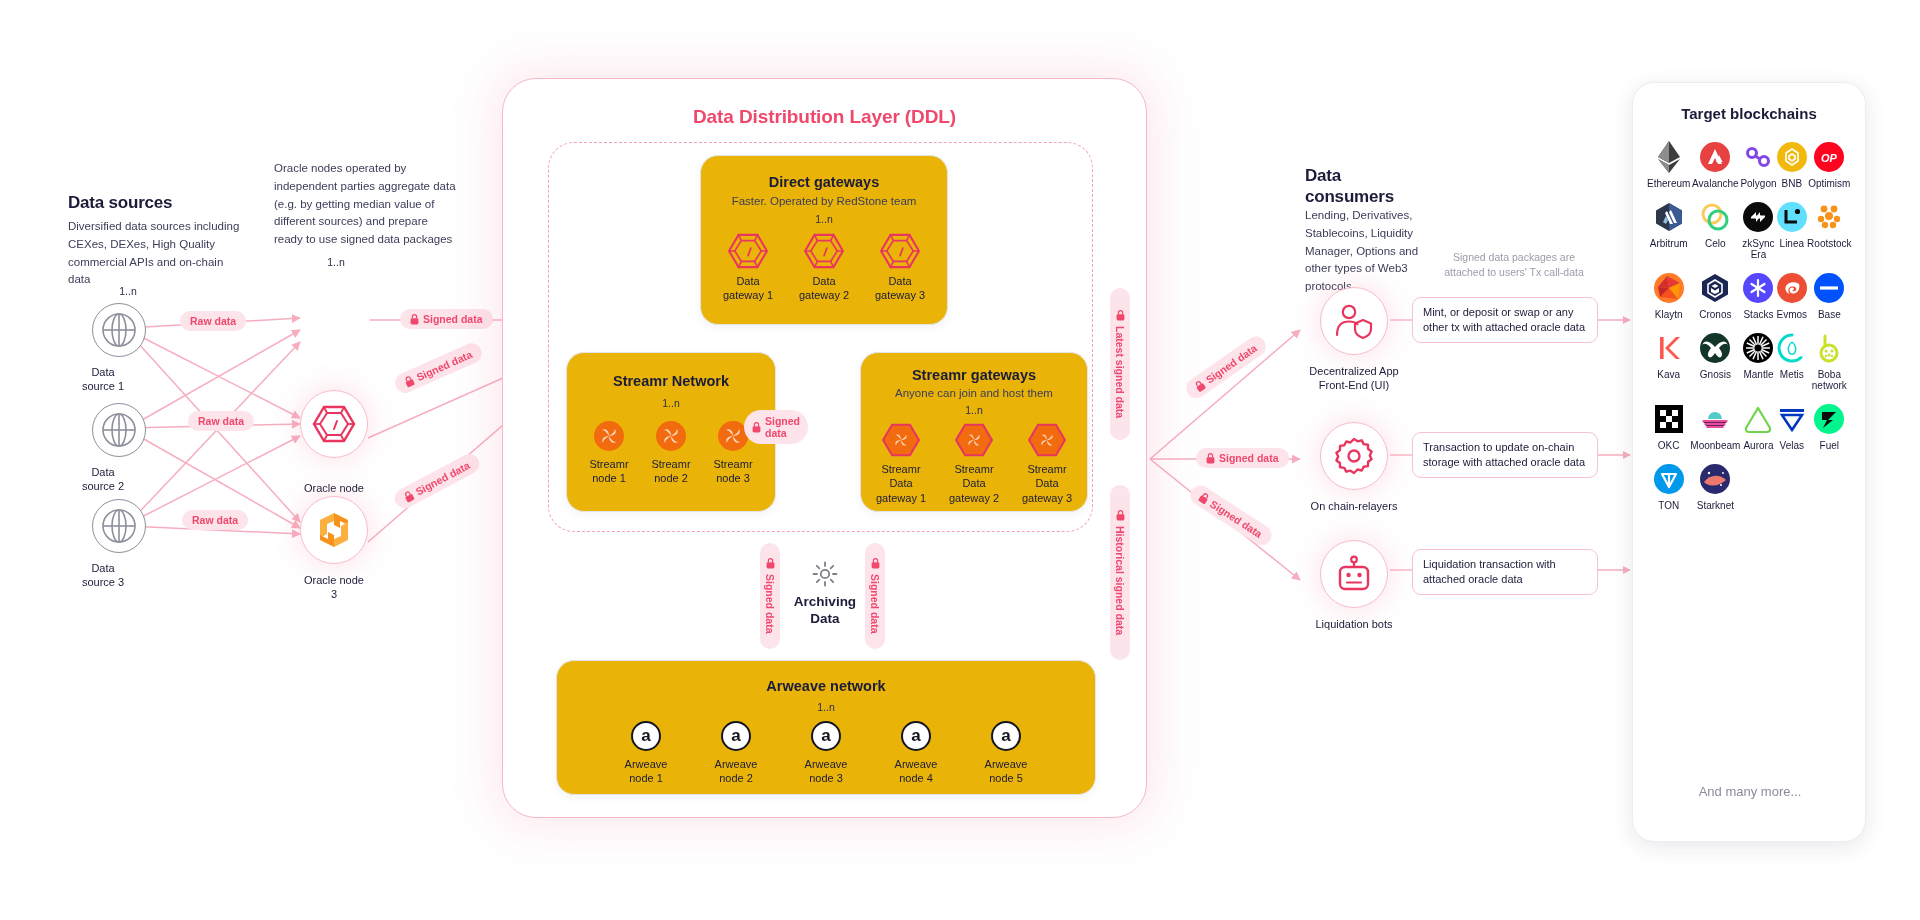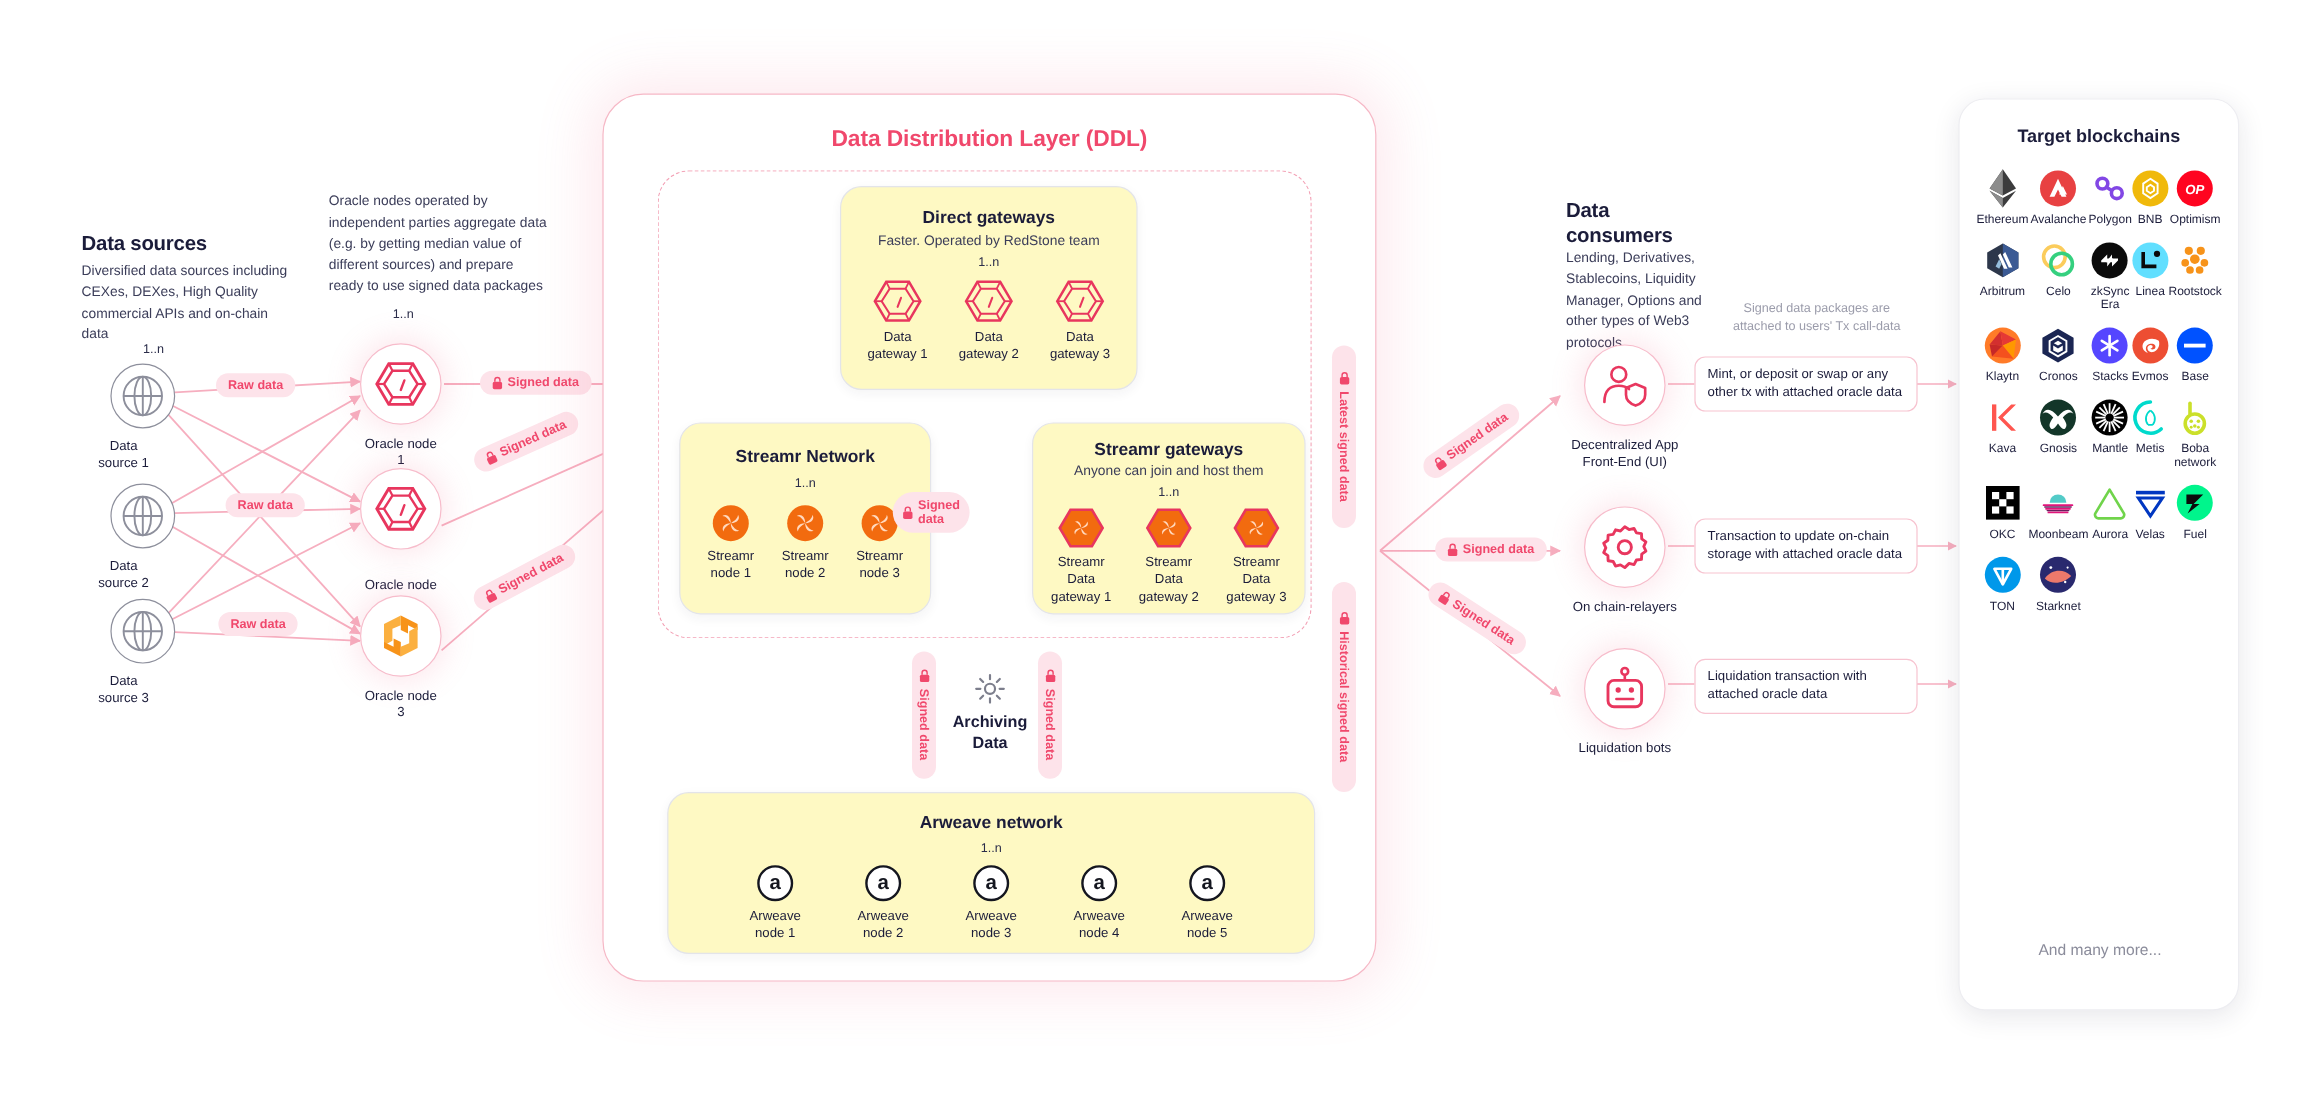--- a/index.html
+++ b/index.html
@@ -23,21 +23,21 @@
   .ddl-title { font-size: 19px; font-weight: bold; color: #f0486c; text-align: center; letter-spacing: -0.1px; }
   .grey-note { font-size: 10.5px; color: #9b9cab; text-align: center; line-height: 1.45; }
 
   
   .ddl-outer {
     border: 1.6px solid #f6b8c6; border-radius: 34px; background: #ffffff;
     box-shadow: 0 0 46px 10px rgba(244,120,150,0.16);
   }
   .ddl-dashed { border: 1.6px dashed #f3a2b6; border-radius: 26px; }
   .card {
-    background: #fef9c3; border: 1.3px solid #e3e4e9; border-radius: 18px;
+    background: #eab308; border: 1.3px solid #e3e4e9; border-radius: 18px;
     box-shadow: 0 3px 9px rgba(30,30,60,0.05);
   }
   .chains-panel {
     background: #ffffff; border: 1px solid #ededf1; border-radius: 22px;
     box-shadow: 0 5px 22px rgba(30,30,60,0.10);
   }
 
   
   .circ {
     border-radius: 50%; border: 1.6px solid #f7bccb; background: #fff;
@@ -203,36 +203,20 @@
   <div class="abs pill" style="left:188px; top:411px;">
     <span>Raw data</span>
   </div>
   <div class="abs pill" style="left:182px; top:510px;">
     <span>Raw data</span>
   </div>
 
   <div class="abs sec-body" style="left:274px; top:160px; width:182px;">Oracle nodes operated by independent parties aggregate data (e.g. by getting median value of different sources) and prepare ready to use signed data packages</div>
   <div class="abs mult" style="left:296px; top:256px; width:80px;">1..n</div>
 
-  <div class="abs" style="left:300px; top:286px;">
-    <div class="circ circ-glow" style="width:68px;height:68px;">
-      <svg width="42" height="38" viewBox="0 0 42 38">
-        <polygon points="11,2 31,2 41,19 31,36 11,36 1,19" fill="none" stroke="#e8365e" stroke-width="2.4"></polygon>
-        <polygon points="14,8 28,8 35,19 28,30 14,30 7,19" fill="none" stroke="#e8365e" stroke-width="2"></polygon>
-        <line x1="11" y1="2" x2="14" y2="8" stroke="#e8365e" stroke-width="1.8"></line>
-        <line x1="31" y1="2" x2="28" y2="8" stroke="#e8365e" stroke-width="1.8"></line>
-        <line x1="41" y1="19" x2="35" y2="19" stroke="#e8365e" stroke-width="1.8"></line>
-        <line x1="1" y1="19" x2="7" y2="19" stroke="#e8365e" stroke-width="1.8"></line>
-        <line x1="11" y1="36" x2="14" y2="30" stroke="#e8365e" stroke-width="1.8"></line>
-        <line x1="31" y1="36" x2="28" y2="30" stroke="#e8365e" stroke-width="1.8"></line>
-        <line x1="24" y1="16" x2="21" y2="24" stroke="#e8365e" stroke-width="2" stroke-linecap="round"></line>
-      </svg>
-    </div>
-    <div class="node-cap" style="margin-top:9px; width:68px;">Oracle node 1</div>
-  </div>
 
   <div class="abs" style="left:300px; top:390px;">
     <div class="circ circ-glow" style="width:68px;height:68px;">
       <svg width="42" height="38" viewBox="0 0 42 38">
         <polygon points="11,2 31,2 41,19 31,36 11,36 1,19" fill="none" stroke="#e8365e" stroke-width="2.4"></polygon>
         <polygon points="14,8 28,8 35,19 28,30 14,30 7,19" fill="none" stroke="#e8365e" stroke-width="2"></polygon>
         <line x1="11" y1="2" x2="14" y2="8" stroke="#e8365e" stroke-width="1.8"></line>
         <line x1="31" y1="2" x2="28" y2="8" stroke="#e8365e" stroke-width="1.8"></line>
         <line x1="41" y1="19" x2="35" y2="19" stroke="#e8365e" stroke-width="1.8"></line>
         <line x1="1" y1="19" x2="7" y2="19" stroke="#e8365e" stroke-width="1.8"></line>

